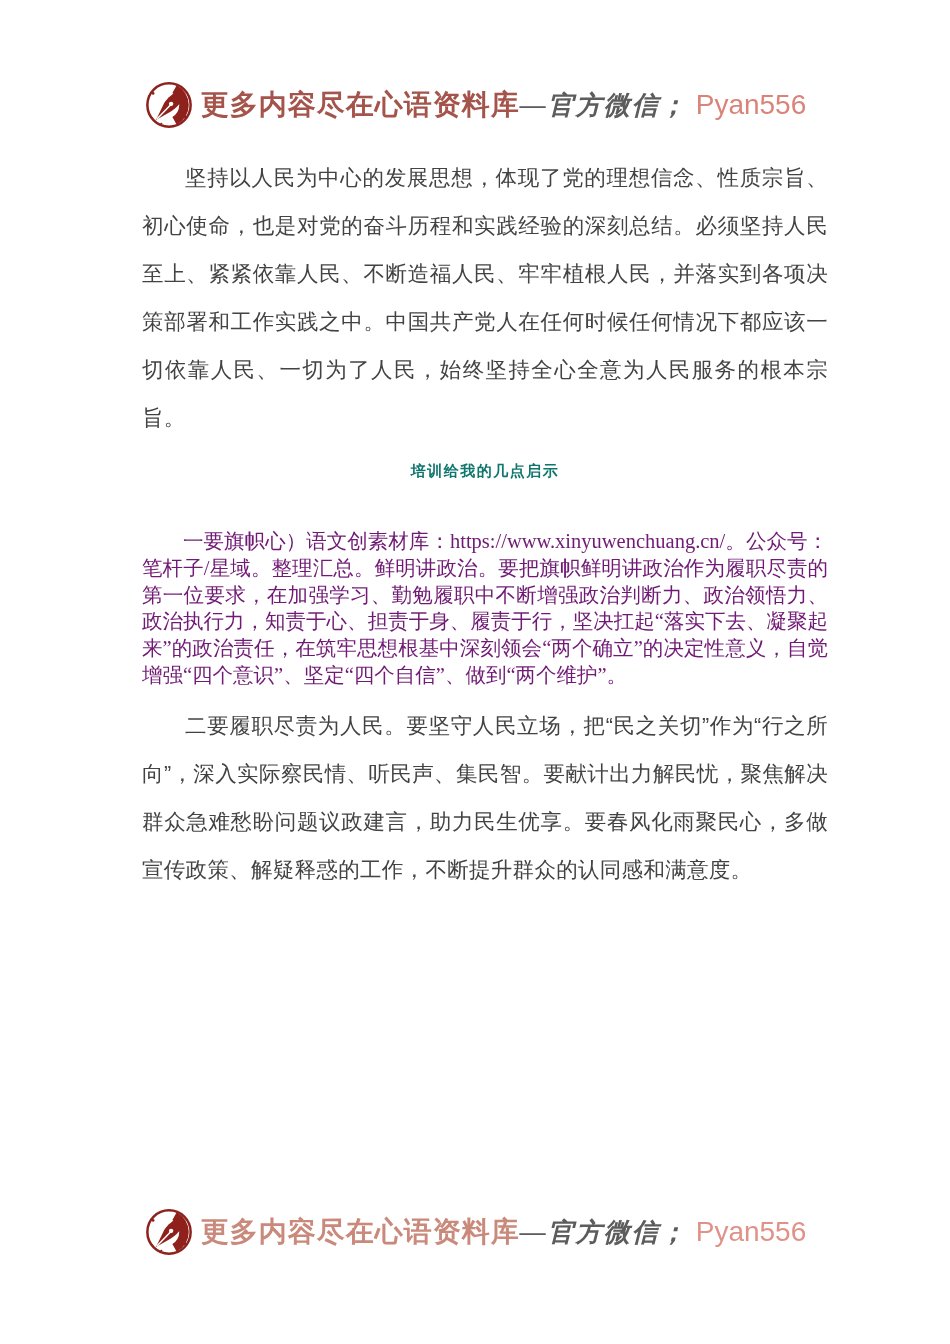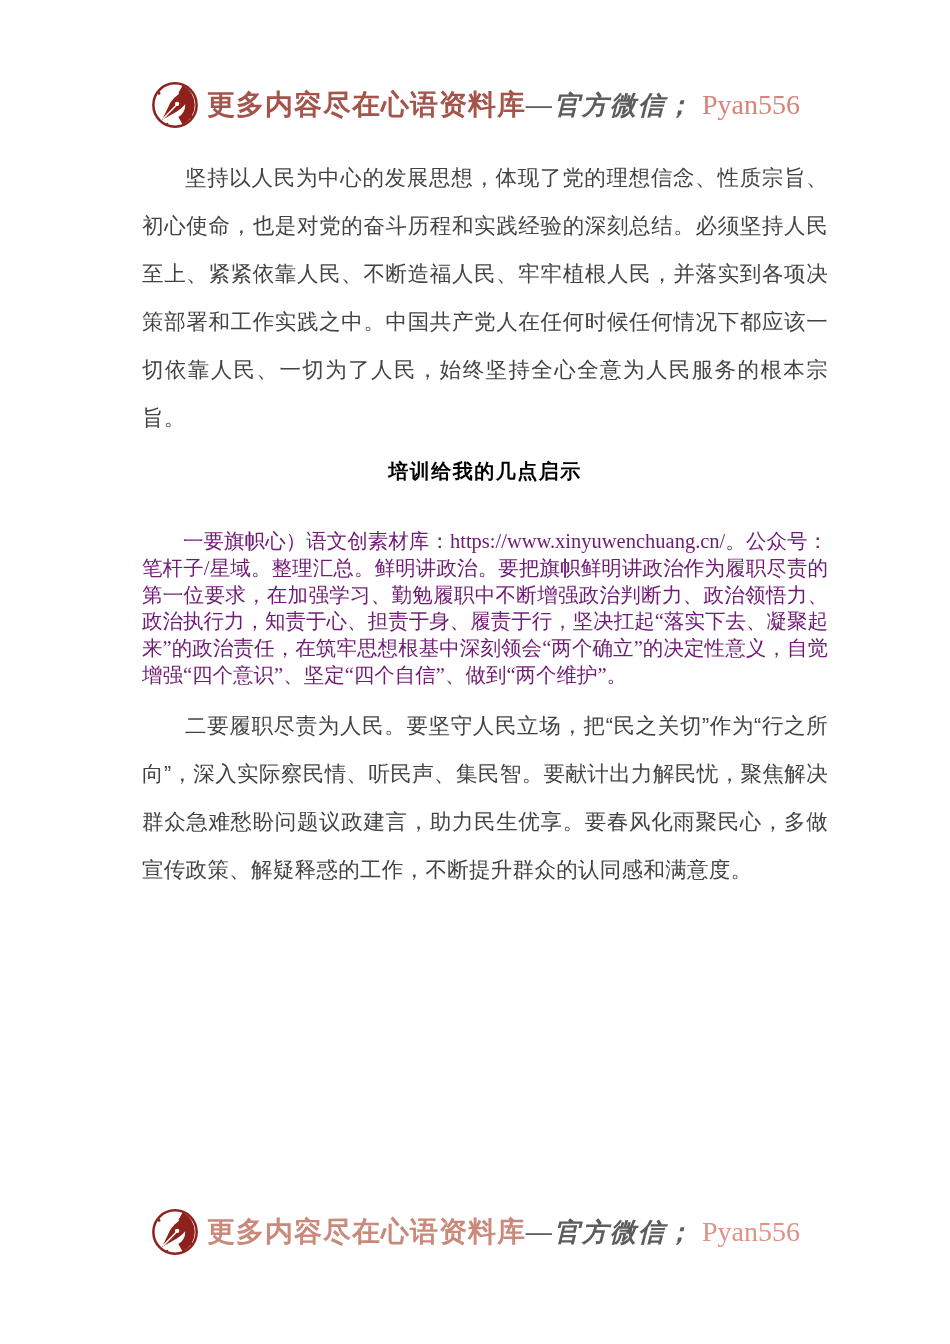--- a/index.html
+++ b/index.html
@@ -34,41 +34,41 @@
   .footer .brand-text { color: #c98a7b; }
   .dash-sep, .wechat-label {
     font-family: "Liberation Serif", serif;
     font-style: italic;
     font-weight: 600;
     font-size: 26px;
     color: #5c5c5c;
     letter-spacing: 2px;
   }
   .wechat-id {
-    font-family: Liberation Serif, serif;
+    font-family: Liberation Sans, sans-serif;
     font-size: 28px;
     margin-left: 8px;
   }
   .header .wechat-id { color: #d9837a; }
   .footer .wechat-id { color: #e09288; }
   
   .doc-body { padding: 24px 120px 0 140px; }
   .para-loose {
     font-size: 21.5px;
     line-height: 48px;
     color: #434343;
     text-align: justify;
     text-indent: 2em;
     letter-spacing: 0.3px;
   }
   .para-loose + .para-loose { margin-top: 9px; }
   .section-heading {
-    font-size: 20px;
+    font-size: 15px;
     font-weight: 700;
-    color: #000000;
+    color: #0f766e;
     text-align: center;
     letter-spacing: 1.5px;
     margin: 14px 0 42px 0;
     line-height: 30px;
   }
   .para-dense {
     font-family: "Liberation Serif", serif;
     font-size: 20.5px;
     line-height: 26.8px;
     color: #701a75;

